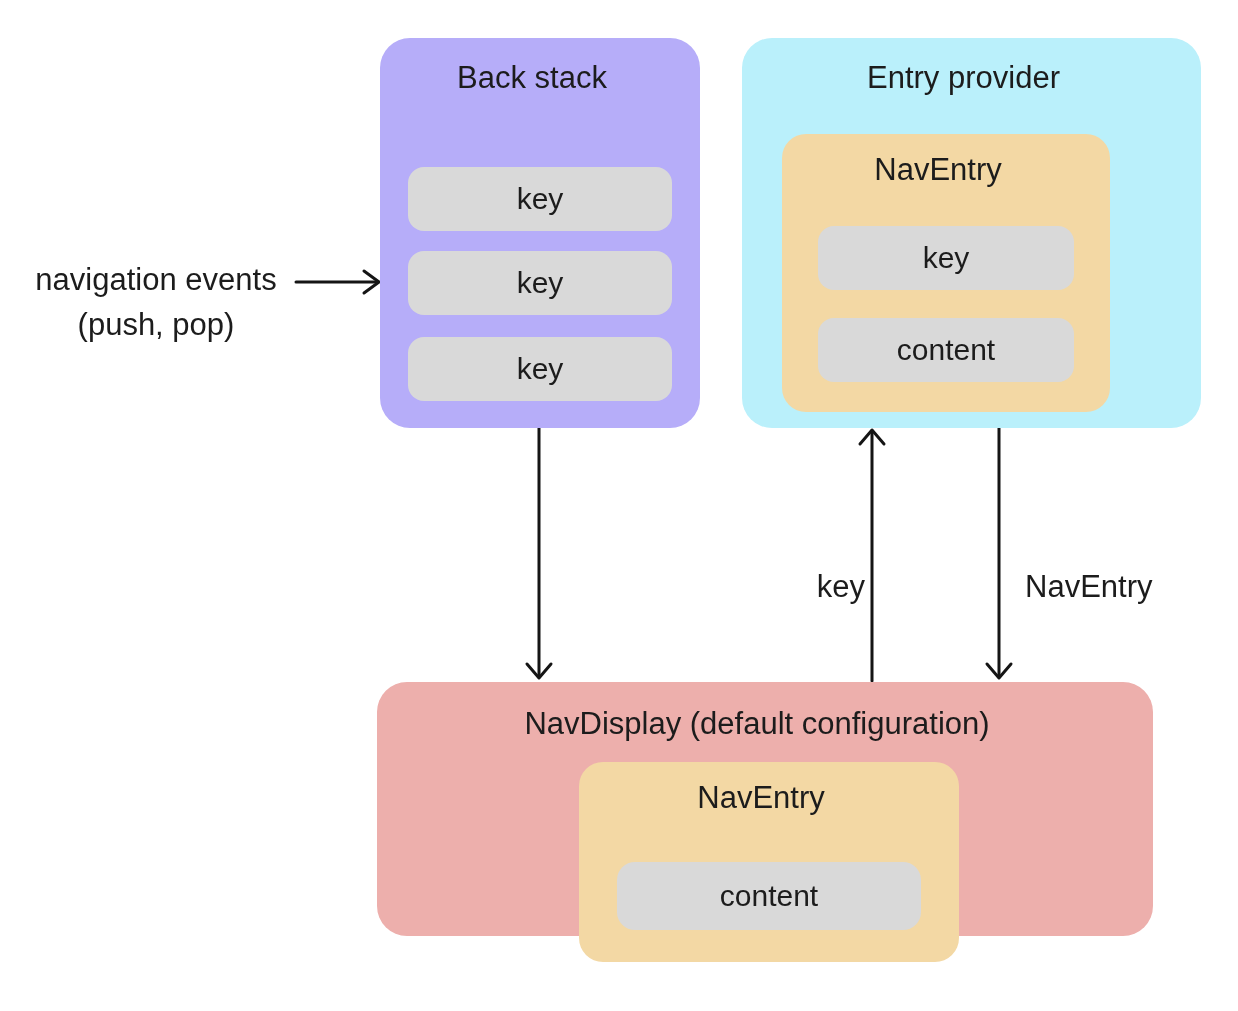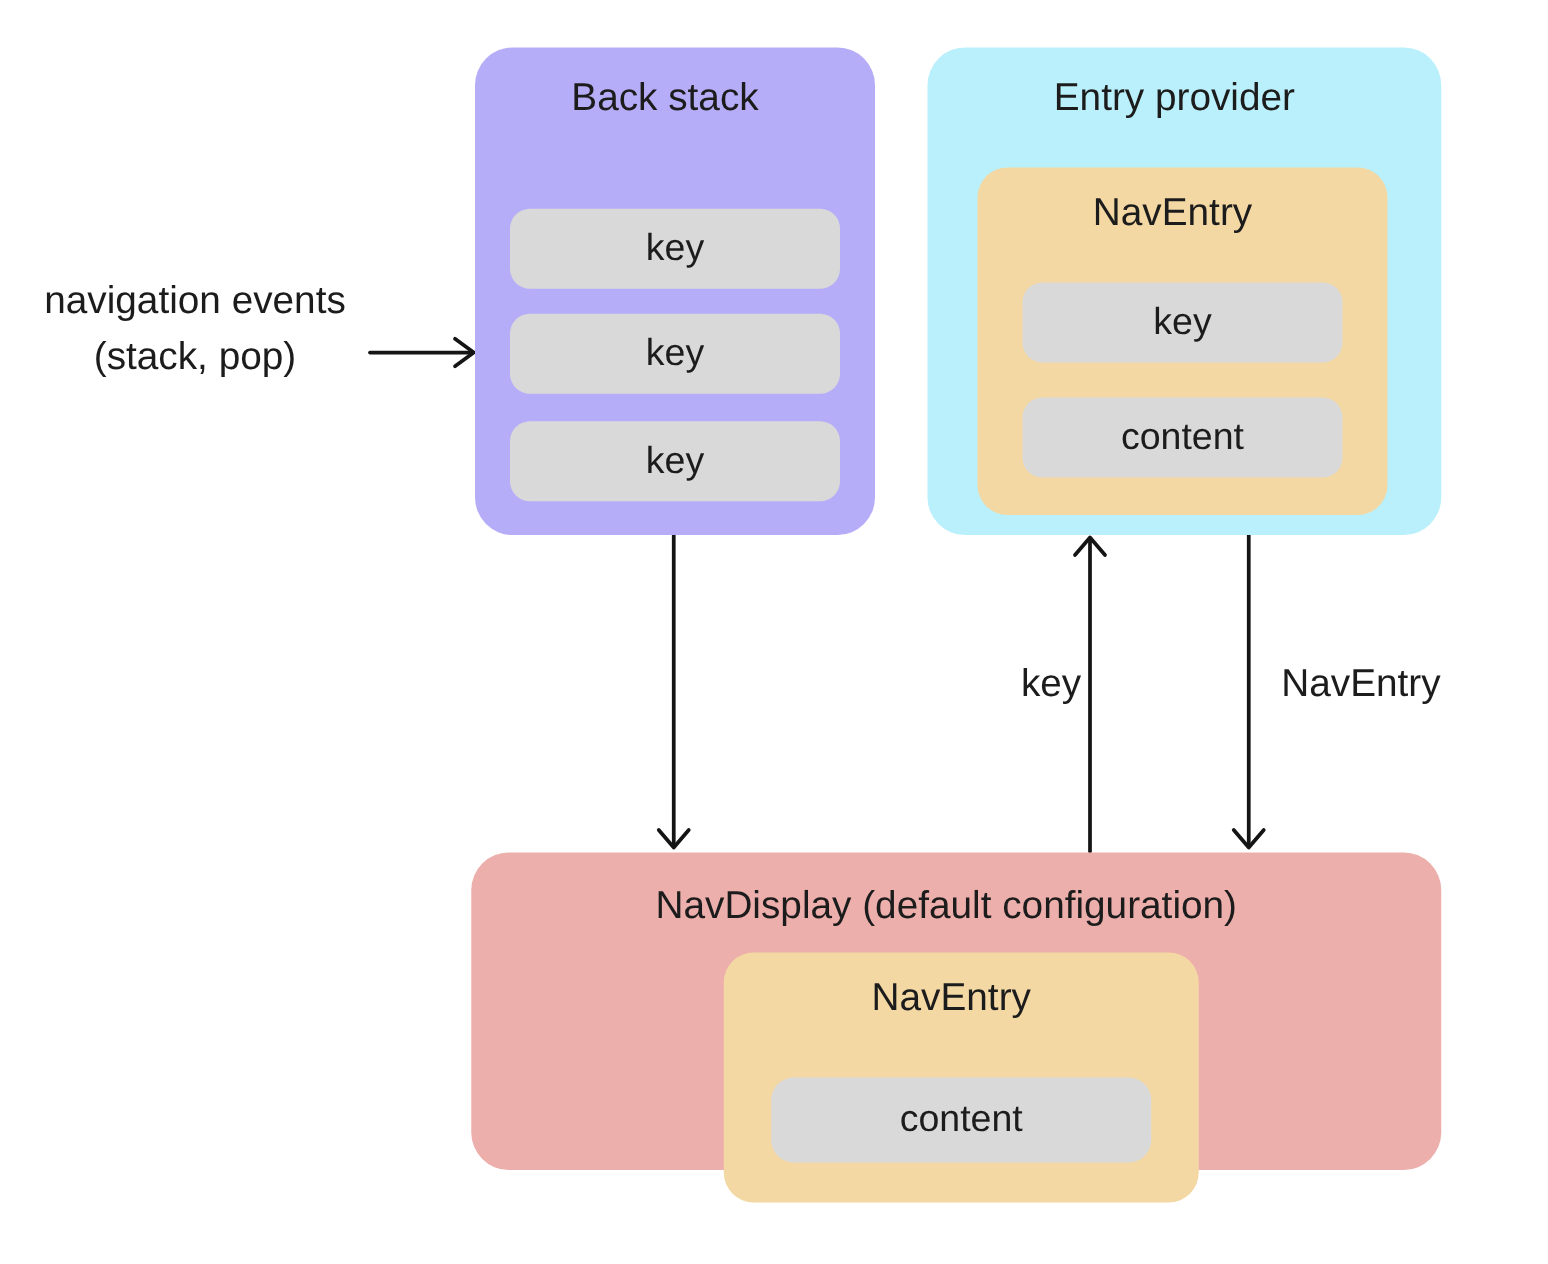--- a/index.html
+++ b/index.html
@@ -56,21 +56,21 @@
 
   
   .back-stack { left: 380px; top: 38px; width: 320px; height: 390px; background: #b6adf9; }
   .back-stack .box-title { top: 18px; }
   .bs-chip { left: 28px; width: 264px; height: 64px; }
   .bs-chip-0 { top: 129px; }
   .bs-chip-1 { top: 213px; }
   .bs-chip-2 { top: 299px; }
 
   
-  .entry-provider { left: 742px; top: 38px; width: 411px; height: 390px; background: #baf0fb; }
+  .entry-provider { left: 742px; top: 38px; width: 411px; height: 390px; background: #baf0fb; padding-left: 48px; }
   .entry-provider .box-title { top: 18px; }
 
   
   .ep-naventry { left: 40px; top: 96px; width: 328px; height: 278px; background: #f3d8a4; border-radius: 24px; }
   .ep-naventry .box-title { top: 14px; }
   .ep-chip { left: 36px; width: 256px; height: 64px; }
   .ep-chip-key { top: 92px; }
   .ep-chip-content { top: 184px; }
 
   
@@ -82,20 +82,21 @@
   .nd-naventry .box-title { top: 14px; }
   .nd-chip-content { left: 38px; top: 100px; width: 304px; height: 68px; border-radius: 18px; }
 
   
   .float-label {
     position: absolute;
     font-size: 31px;
     line-height: 45px;
     color: #1c1c1c;
     white-space: nowrap;
+    margin-top: 40px;
   }
   .nav-events { left: 10px; top: 217px; width: 292px; text-align: center; }
   .key-label { left: 725px; top: 524px; width: 140px; text-align: right; }
   .naventry-label { left: 1025px; top: 524px; }
 </style>
 </head>
 <body>
 
 <div class="canvas">
 
@@ -117,21 +118,21 @@
     </g>
 
     <g>
       <line x1="999" y1="428" x2="999" y2="676"></line>
       <path d="M987 664 L999 678 L1011 664"></path>
     </g>
   </svg>
 
   <div class="float-label nav-events">
     <div>navigation events</div>
-    <div>(stack, pop)</div>
+    <div>(push, pop)</div>
   </div>
 
   <div class="box back-stack">
     <div class="box-title">Back stack</div>
     <div class="chip bs-chip bs-chip-0">key</div>
     <div class="chip bs-chip bs-chip-1">key</div>
     <div class="chip bs-chip bs-chip-2">key</div>
   </div>
 
   <div class="box entry-provider">

